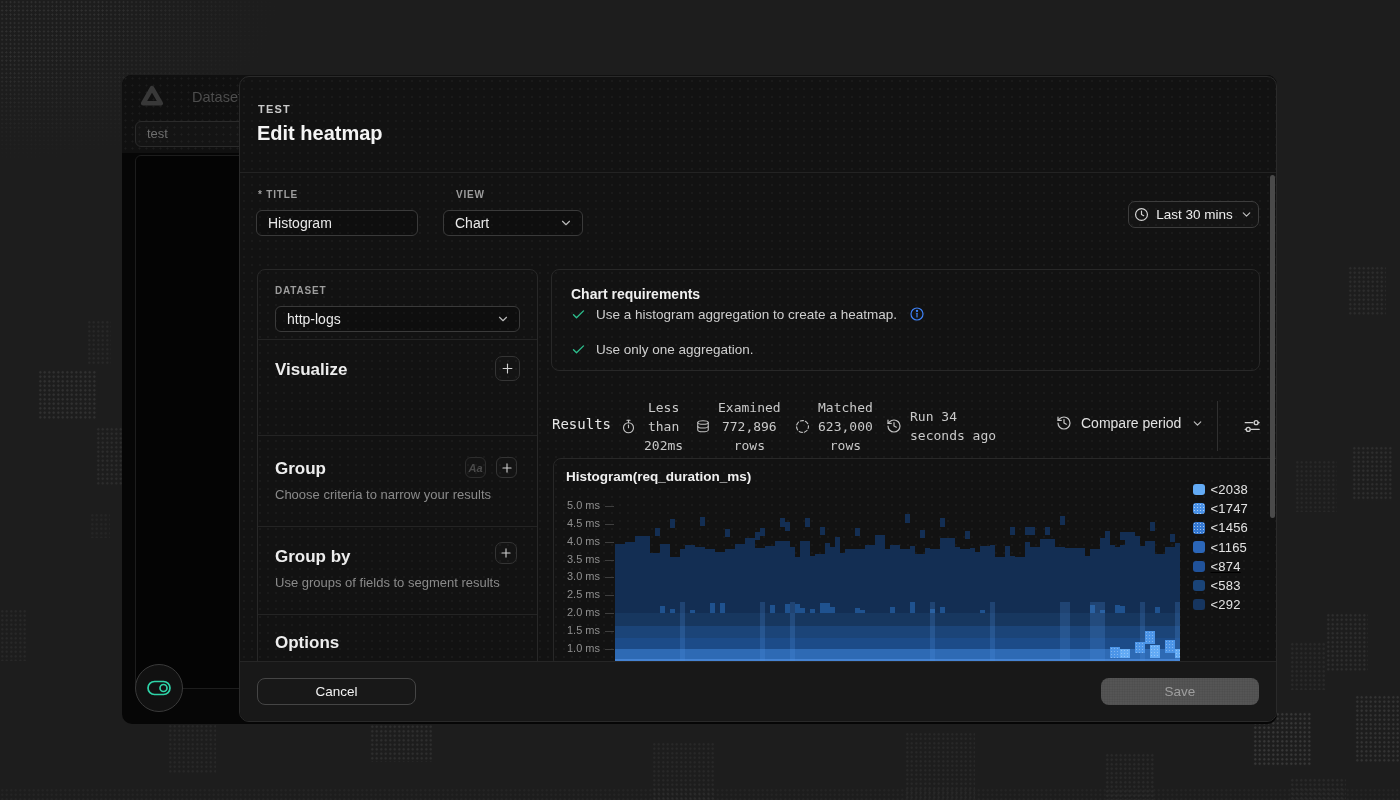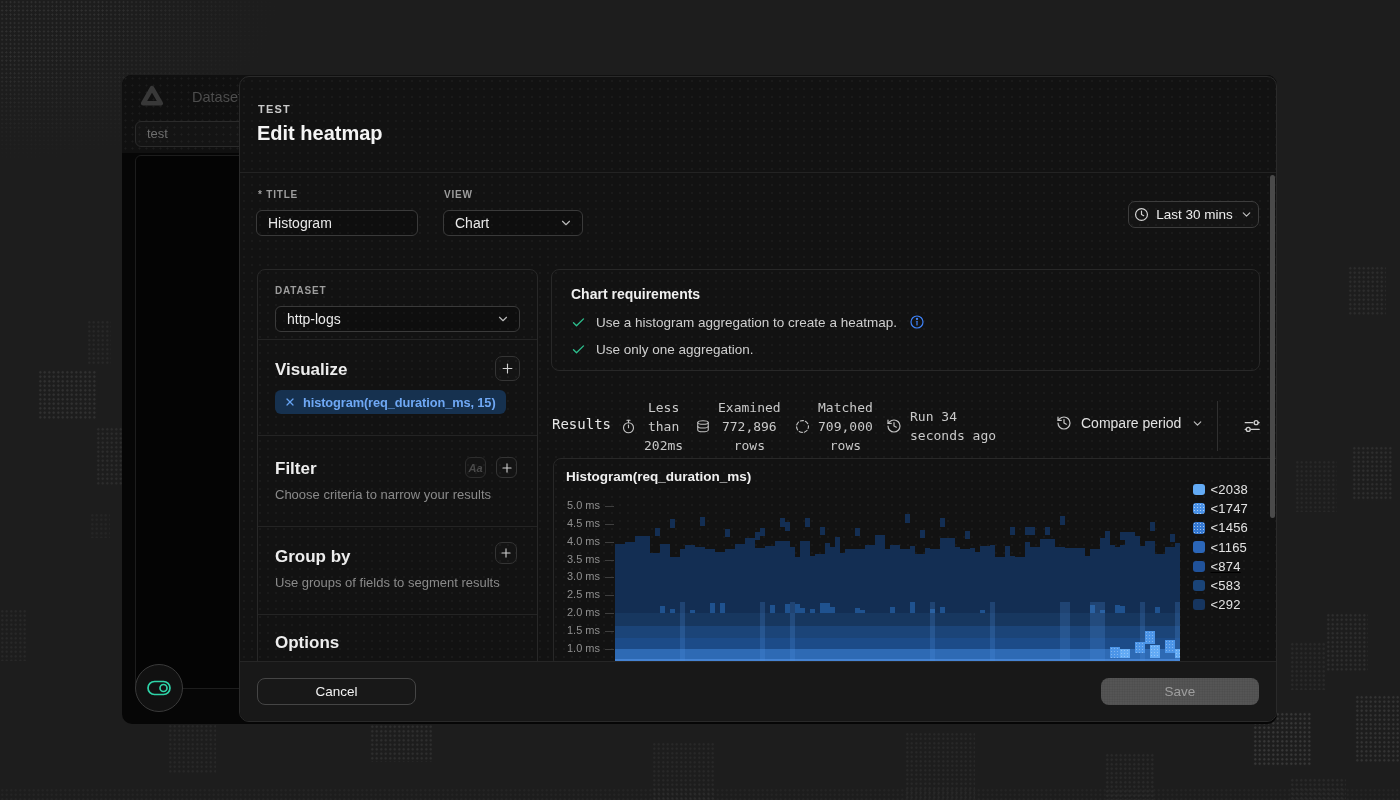--- a/index.html
+++ b/index.html
@@ -237,21 +237,21 @@
 
 <div id="modal">
   <div id="modal-header">
     <div id="modal-eyebrow">TEST</div>
     <div id="modal-title">Edit heatmap</div>
   </div>
 
   <div class="field-label" style="left:18px; top:112px;">* TITLE</div>
   <div class="input-box" style="left:16px; top:133px; width:162px;">Histogram</div>
 
-  <div class="field-label" style="left:204px; top:112px;">VIEW</div>
+  <div class="field-label" style="left:216px; top:112px;">VIEW</div>
   <div class="select-box" style="left:203px; top:133px; width:140px;">
     <span>Chart</span>
     <span class="chev">
       <svg width="14" height="14" viewBox="0 0 24 24" fill="none" stroke="currentColor" stroke-width="2" stroke-linecap="round" stroke-linejoin="round">
           <polyline points="6 9 12 15 18 9"></polyline>
         </svg>
     </span>
   </div>
 
   <div id="time-range-btn">
@@ -281,32 +281,23 @@
     </div>
     <div class="lp-divider" style="top:69px;"></div>
 
     <div class="section-heading" style="left:17px; top:90px;">Visualize</div>
     <button class="sq-btn" style="left:237px; top:86px; width:25px; height:25px;">
       <svg width="15" height="15" viewBox="0 0 24 24" fill="none" stroke="currentColor" stroke-width="1.8" stroke-linecap="round">
           <line x1="12" y1="5" x2="12" y2="19"></line>
           <line x1="5" y1="12" x2="19" y2="12"></line>
         </svg>
     </button>
-    <div id="viz-chip">
-      <span class="x">
-        <svg width="12" height="12" viewBox="0 0 24 24" fill="none" stroke="currentColor" stroke-width="2.4" stroke-linecap="round">
-            <line x1="6" y1="6" x2="18" y2="18"></line>
-            <line x1="18" y1="6" x2="6" y2="18"></line>
-          </svg>
-      </span>
-      <span>histogram(req_duration_ms, 15)</span>
-    </div>
     <div class="lp-divider" style="top:165px;"></div>
 
-    <div class="section-heading" style="left:17px; top:189px;">Filter</div>
+    <div class="section-heading" style="left:17px; top:189px;">Group</div>
     <button class="sq-btn dim" style="left:207px; top:187px; width:21px; height:21px; border-radius:6px;font-style:italic;">Aa</button>
     <button class="sq-btn" style="left:238px; top:187px; width:21px; height:21px; border-radius:6px;">
       <svg width="14" height="14" viewBox="0 0 24 24" fill="none" stroke="currentColor" stroke-width="1.9" stroke-linecap="round">
           <line x1="12" y1="5" x2="12" y2="19"></line>
           <line x1="5" y1="12" x2="19" y2="12"></line>
         </svg>
     </button>
     <div class="section-desc" style="left:17px; top:217px;">Choose criteria to narrow your results</div>
     <div class="lp-divider" style="top:256px;"></div>
 
@@ -318,21 +309,21 @@
         </svg>
     </button>
     <div class="section-desc" style="left:17px; top:305px;">Use groups of fields to segment results</div>
     <div class="lp-divider" style="top:344px;"></div>
 
     <div class="section-heading" style="left:17px; top:363px;">Options</div>
   </div>
 
   <div id="req-box">
     <div id="req-title">Chart requirements</div>
-    <div class="req-row" style="top:44px;">
+    <div class="req-row" style="top:36px;">
       <span class="check">
         <svg width="15" height="15" viewBox="0 0 24 24" fill="none" stroke="currentColor" stroke-width="2.2" stroke-linecap="round" stroke-linejoin="round">
             <path d="M4 12.5l4.8 4.8L20 6.2"></path>
           </svg>
       </span>
       <span>Use a histogram aggregation to create a heatmap.</span>
       <span class="info">
         <svg width="16" height="16" viewBox="0 0 24 24" fill="none" stroke="currentColor" stroke-width="1.8" stroke-linecap="round">
             <circle cx="12" cy="12" r="9"></circle>
             <line x1="12" y1="11" x2="12" y2="16.5"></line>
@@ -378,21 +369,21 @@
 772,896
 rows</span>
         </div>
         <div class="stat" style="left: 243px;">
           <span class="s-icon">
             <svg width="15" height="15" viewBox="0 0 24 24" fill="none" stroke="currentColor" stroke-width="1.8" stroke-linecap="round">
               <circle cx="12" cy="12" r="9.5" stroke-dasharray="5.2 3.2" stroke-dashoffset="2"></circle>
             </svg>
           </span>
           <span class="s-lines mono center">Matched
-709,000
+623,000
 rows</span>
         </div>
         <div class="stat" style="left: 334px;">
           <span class="s-icon">
             <svg width="16" height="16" viewBox="0 0 24 24" fill="none" stroke="currentColor" stroke-width="1.8" stroke-linecap="round" stroke-linejoin="round">
               <path d="M3 12a9 9 0 1 0 9-9 9.75 9.75 0 0 0-6.74 2.74L3 8"></path>
               <path d="M3 3v5h5"></path>
               <path d="M12 7v5l3.5 1.8"></path>
             </svg>
           </span>

